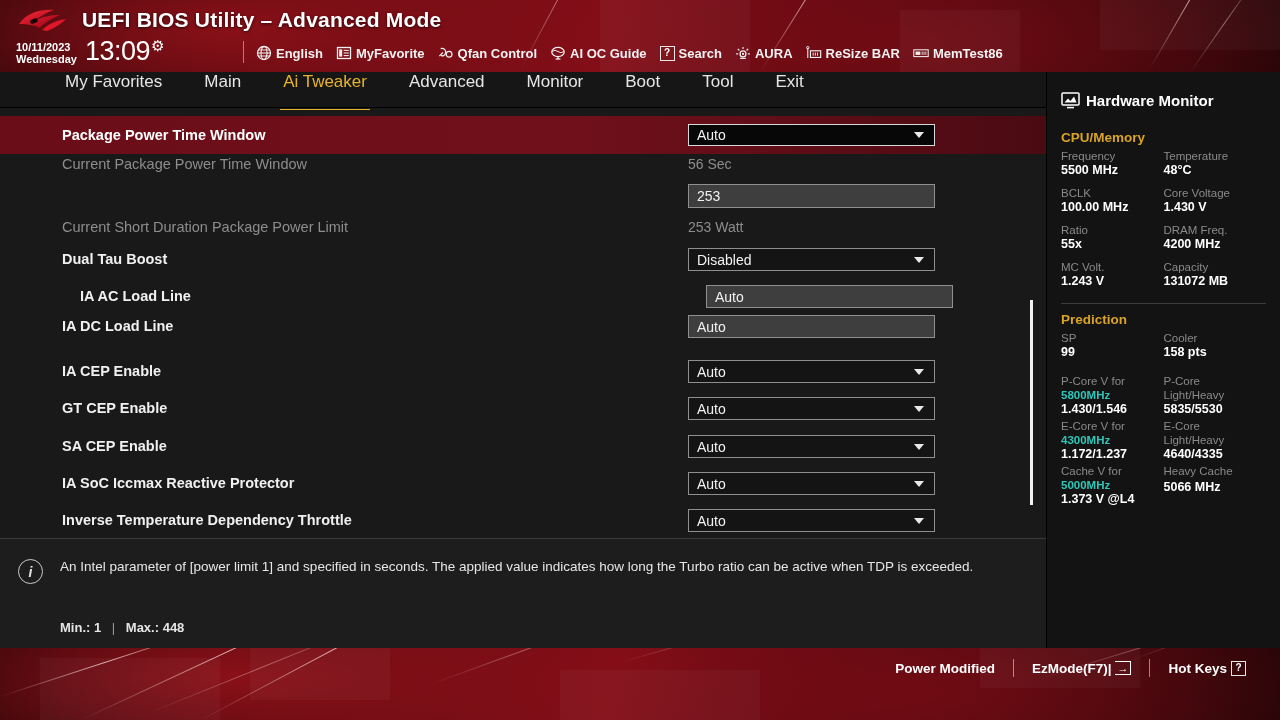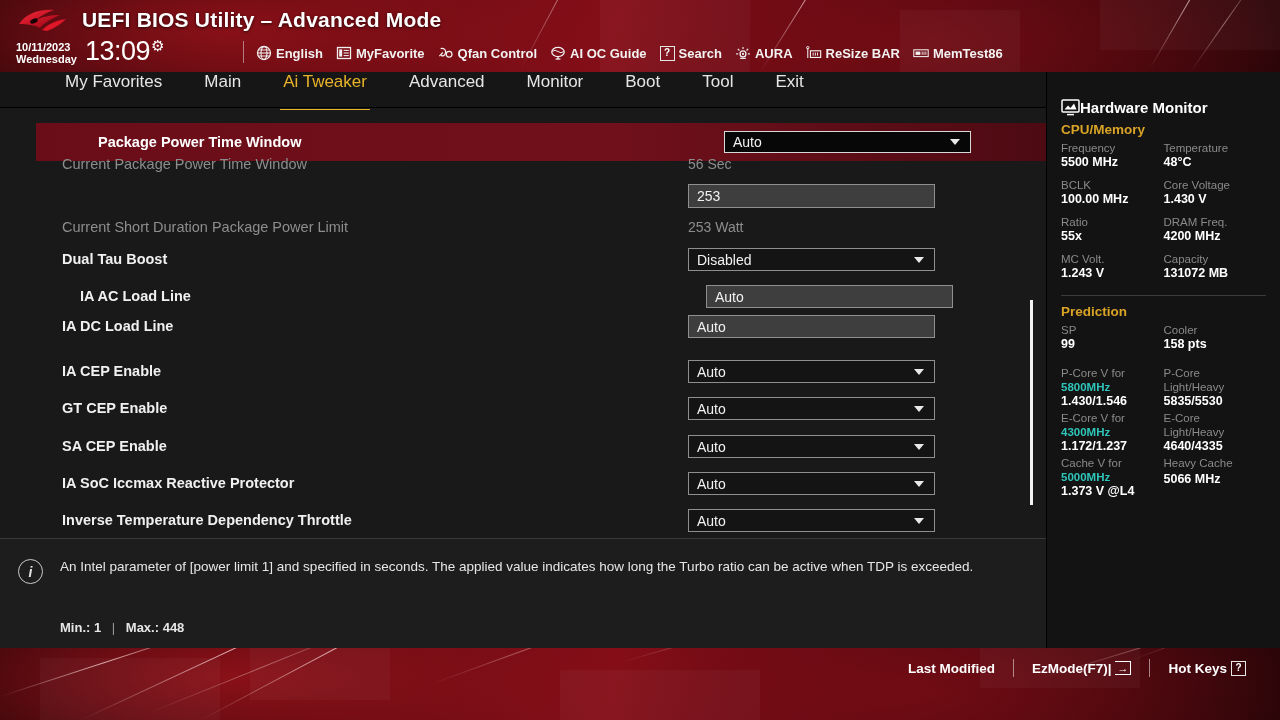--- a/index.html
+++ b/index.html
@@ -152,22 +152,22 @@
   }
   .minmax .sep { color:#9a9a9a; margin:0 7px; font-weight:400; }
 
   
   .hwmon {
     position:absolute; top:72px; left:1046px; width:234px; height:576px;
     background:#131313; border-left:1px solid #000; z-index:4;
     padding:0 14px;
   }
   .hw-title {
-    display:flex; align-items:flex-end; 
-    height:32px; margin-top:12px;
+    display:flex; align-items:flex-start; gap:6px;
+    height:32px; margin-top:20px;
   }
   .hw-title .lbl { font-size:15px; font-weight:600; color:#fff; }
   .hw-section {
     font-size:13.5px; font-weight:700; color:#d9a326;
     margin-top:6px; margin-bottom:4px;
   }
   .hw-grid { display:grid; grid-template-columns:1fr 1fr; }
   .hw-cell { padding-bottom:8px; }
   .hw-k { font-size:11.5px; color:#8a8a8a; line-height:14px; }
   .hw-v { font-size:12.5px; color:#fff; font-weight:700; line-height:15px; }
@@ -331,21 +331,21 @@
     <div class="tab active">Ai Tweaker</div>
     <div class="tab">Advanced</div>
     <div class="tab">Monitor</div>
     <div class="tab">Boot</div>
     <div class="tab">Tool</div>
     <div class="tab">Exit</div>
   </div>
 
   <div class="content">
 
-    <div class="row sel" style="top:15px;margin-left:36px;">
+    <div class="row sel" style="top:8px;">
       <div class="row-label sel">Package Power Time Window</div>
       <div class="field select on-sel" style="top:8px;">
         <span>Auto</span>
         <span class="chev"></span>
       </div>
     </div>
 
     <div class="row" style="top:37.5px;">
       <div class="row-label muted">Current Package Power Time Window</div>
       <div class="val-static">56 Sec</div>
@@ -549,21 +549,21 @@
       <div class="streak" style="left:430px;top:36px;width:260px;transform:rotate(-20deg);opacity:.6;"></div>
       <div class="streak" style="left:620px;top:14px;width:200px;transform:rotate(-16deg);opacity:.5;"></div>
       <div class="streak" style="left:1040px;top:30px;width:240px;transform:rotate(-17deg);opacity:.5;"></div>
       <div class="streak" style="left:1130px;top:12px;width:150px;transform:rotate(-20deg);opacity:.4;"></div>
     </div>
   </div>
 
   <div class="footer">
     <div class="foot-links">
       <div class="fl">
-        <span>Last Modified</span>
+        <span>Power Modified</span>
       </div>
       <div class="fl-div"></div>
       <div class="fl">
         <span>EzMode(F7)|</span>
         <span class="ez-ic"></span>
       </div>
       <div class="fl-div"></div>
       <div class="fl">
         <span>Hot Keys</span>
         <span class="qbox">?</span>

